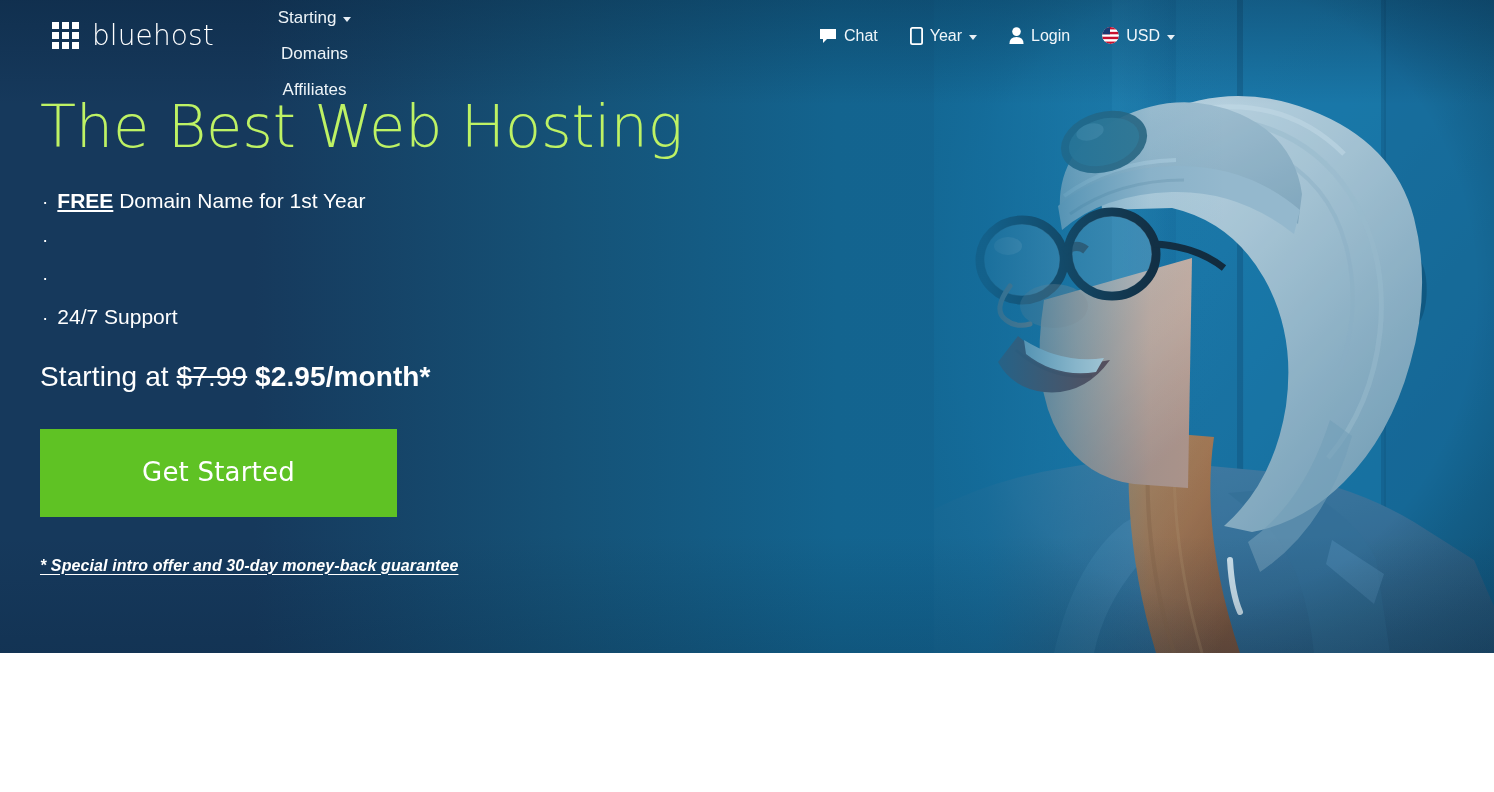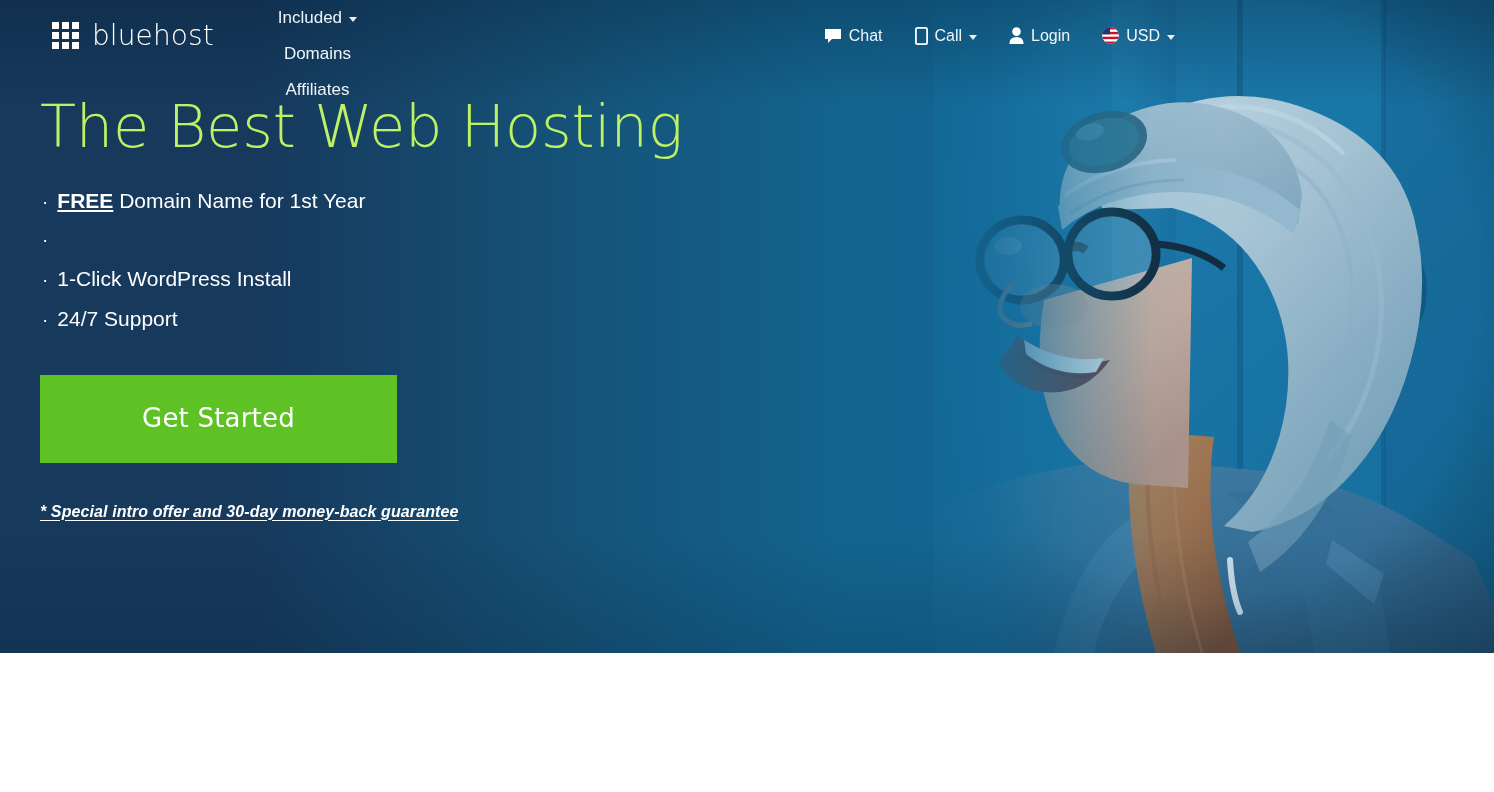--- a/index.html
+++ b/index.html
@@ -357,21 +357,21 @@
       </span>
       <span class="brand-word">bluehost</span>
     </div>
 
     <div class="nav-links">
       <span class="nav-link">
         <span>Hosting</span>
         <span class="caret"></span>
       </span>
       <span class="nav-link">
-        <span>Included</span>
+        <span>Starting</span>
         <span class="caret"></span>
       </span>
       <span class="nav-link">
         <span>Domains</span>
       </span>
       <span class="nav-link">
         <span>Affiliates</span>
       </span>
     </div>
 
@@ -385,21 +385,21 @@
         </span>
         <span>Chat</span>
       </span>
 
       <span class="util-link">
         <span class="util-icon">
           <svg width="13" height="18" viewBox="0 0 13 18" aria-hidden="true">
             <rect x="0.9" y="0.9" width="11.2" height="16.2" rx="1.6" fill="none" stroke="#ffffff" stroke-width="1.8"></rect>
           </svg>
         </span>
-        <span>Call</span>
+        <span>Year</span>
         <span class="caret"></span>
       </span>
 
       <span class="util-link">
         <span class="util-icon">
           <svg width="15" height="17" viewBox="0 0 15 17" aria-hidden="true">
             <circle cx="7.5" cy="4.6" r="4.3" fill="#ffffff"></circle>
             <path d="M0.4 17 q0 -7 7.1 -7 q7.1 0 7.1 7 z" fill="#ffffff"></path>
           </svg>
         </span>
@@ -436,28 +436,30 @@
     <ul class="feature-list">
       <li class="feature-item">
         <span class="feature-dot">·</span>
         <span><b>FREE</b><span> Domain Name for 1st Year</span></span>
       </li>
       <li class="feature-item">
         <span class="feature-dot">·</span>
       </li>
       <li class="feature-item">
         <span class="feature-dot">·</span>
-        <span>1-Click WordPress Install</span>
       </li>
       <li class="feature-item">
         <span class="feature-dot">·</span>
         <span>24/7 Support</span>
       </li>
     </ul>
 
+    <div class="price-line">
+      <span>Starting at </span><span class="price-old">$7.99</span><span class="price-new"> $2.95/month*</span>
+    </div>
 
     <button class="cta-button">Get Started</button>
 
     <div>
       <a class="footnote" href="#">* Special intro offer and 30-day money-back guarantee</a>
     </div>
 
   </div>
 </section>
 

